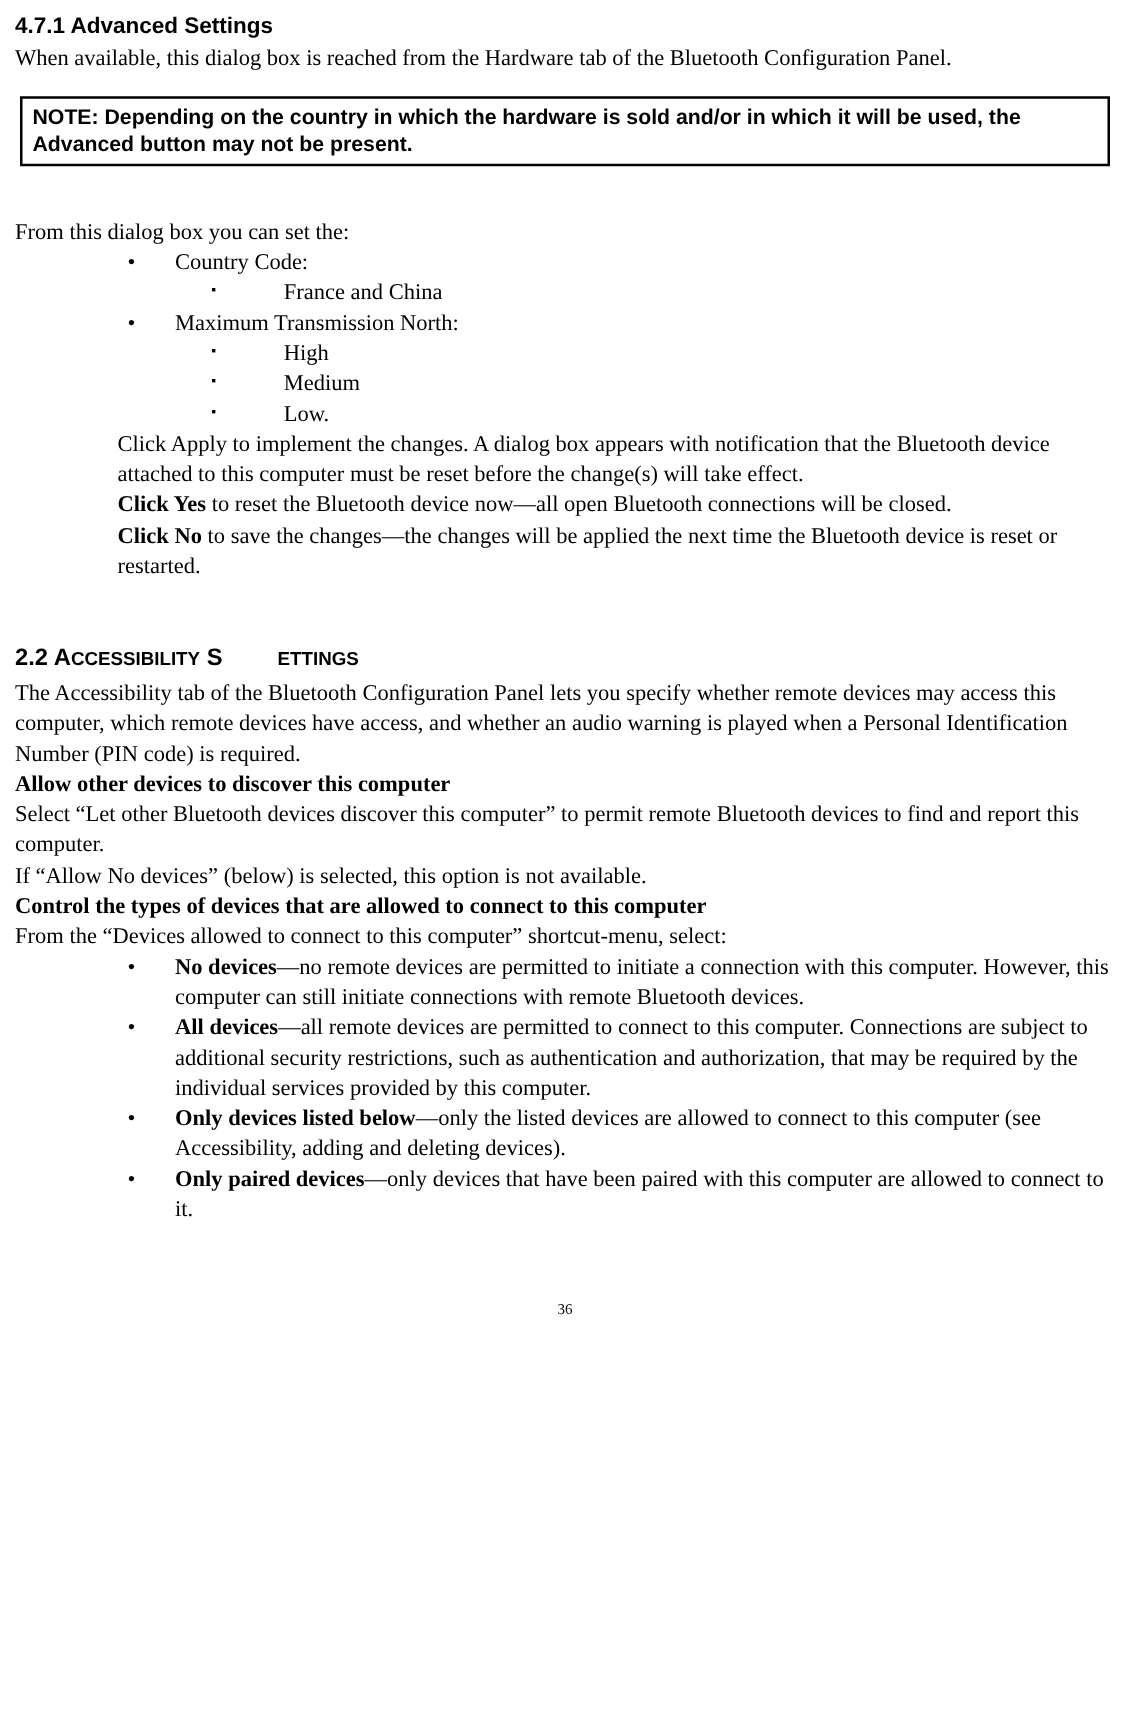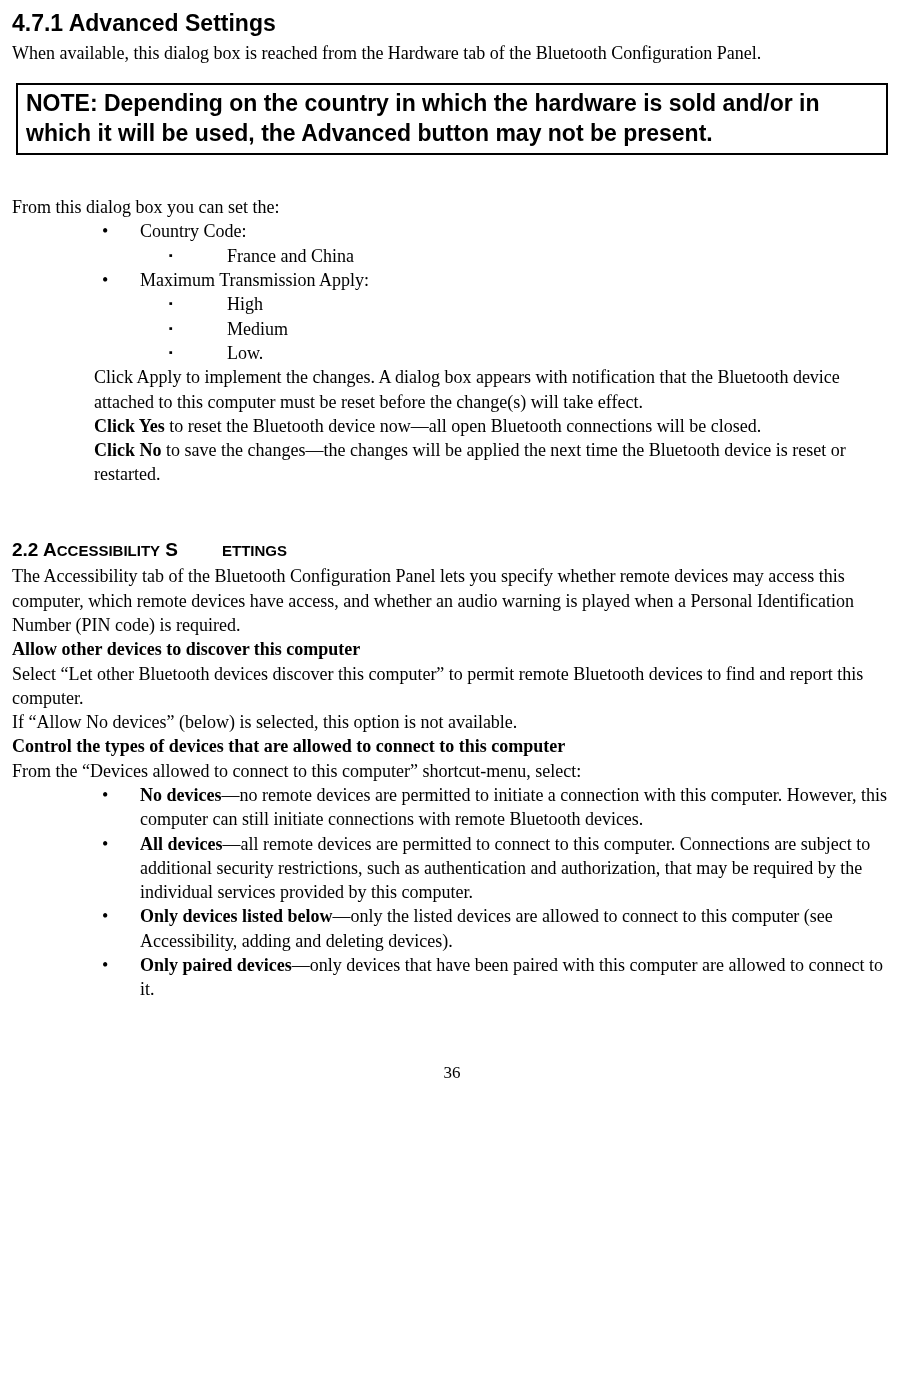--- a/index.html
+++ b/index.html
@@ -8,39 +8,39 @@
       line-height: 1.35;
       margin: 0;
       padding: 8px 12px 30px 12px;
       color: #000;
       background: #fff;
       width: 880px;
     }
     .section-heading {
       font-family: Arial, Helvetica, sans-serif;
       font-weight: bold;
-      font-size: 23px;
+      font-size: 18px;
       margin: 0 0 2px 0;
     }
     .section-heading-large {
       font-family: Arial, Helvetica, sans-serif;
       font-weight: bold;
       font-size: 19px;
       margin: 50px 0 2px 0;
     }
     .body-indent {
       margin-left: 70px;
     }
     .note-box {
       border: 2px solid #000;
       padding: 4px 8px;
       margin: 18px 4px 40px 4px;
       font-family: Arial, Helvetica, sans-serif;
       font-weight: bold;
-      font-size: 23px;
+      font-size: 17px;
       line-height: 1.3;
     }
     ul.bullets {
       list-style: none;
       padding: 0;
       margin: 0;
     }
     ul.bullets > li {
       position: relative;
       padding-left: 58px;
@@ -78,21 +78,21 @@
     }
     .paragraph-indent {
       margin-left: 82px;
     }
     .bold {
       font-weight: bold;
     }
     .page-number {
       text-align: center;
       margin-top: 60px;
-      font-size: 17px;
+      font-size: 12px;
       font-family: Liberation Serif, serif;
     }
   </style>
 </head>
 <body>
 
 <div class="section-heading">4.7.1 Advanced Settings</div>
 <div class="body-indent paragraph">When available, this dialog box is reached from the Hardware tab of the Bluetooth Configuration Panel.</div>
 
 <div class="note-box">NOTE: Depending on the country in which the hardware is sold and/or in which it will be used, the Advanced button may not be present.</div>
@@ -104,21 +104,21 @@
     <li>  Country Code:</li>
   </ul>
 </div>
 <div class="sublist-pad">
   <ul class="squares">
     <li>France and China</li>
   </ul>
 </div>
 <div class="body-indent">
   <ul class="bullets">
-    <li>Maximum Transmission Apply:</li>
+    <li>Maximum Transmission North:</li>
   </ul>
 </div>
 <div class="sublist-pad">
   <ul class="squares">
     <li>High</li>
     <li>Medium</li>
     <li>Low.</li>
   </ul>
 </div>
 

